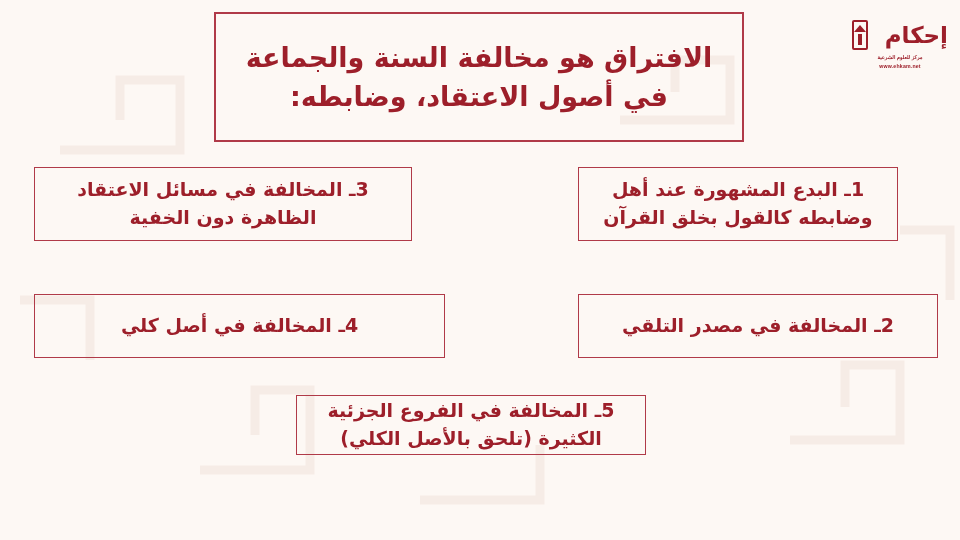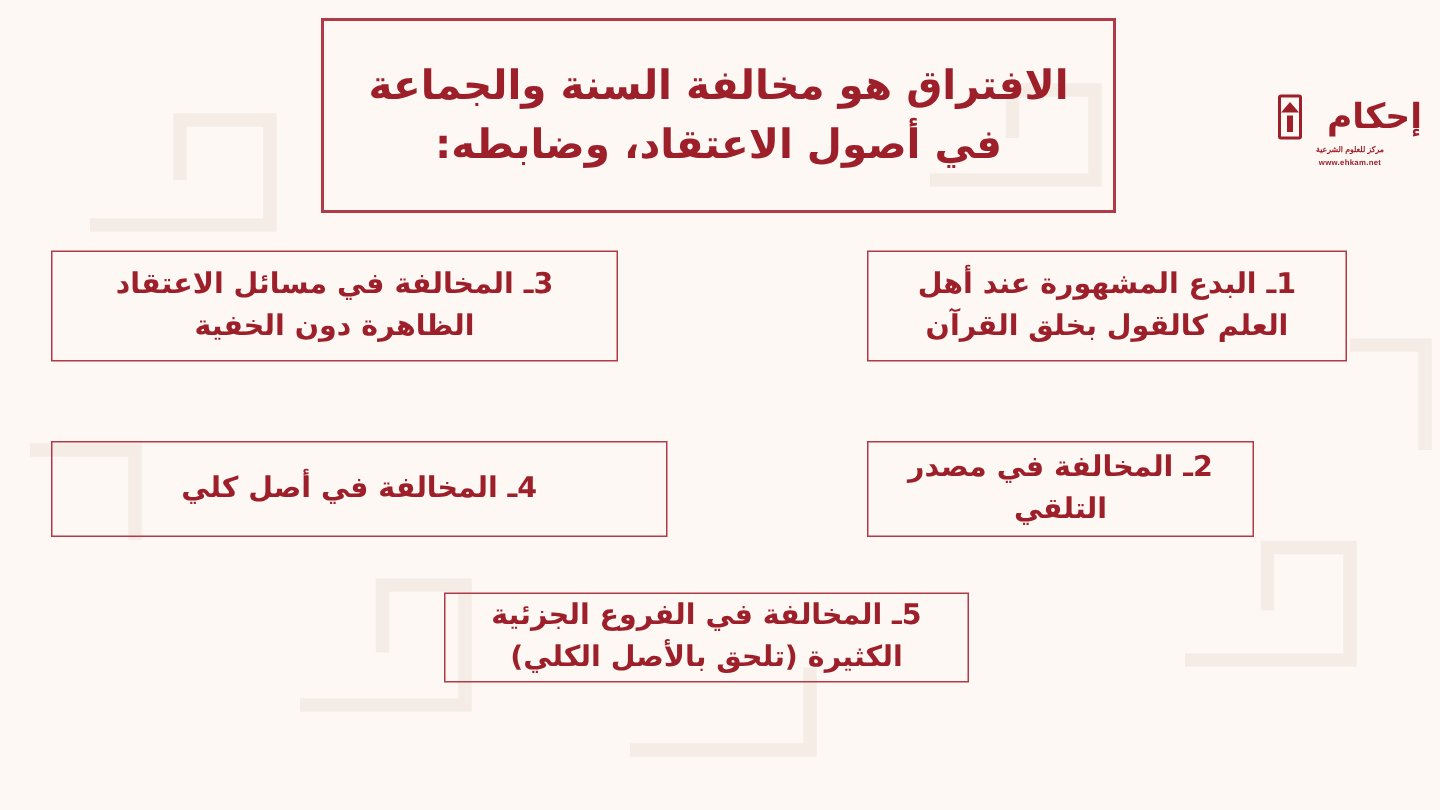--- a/index.html
+++ b/index.html
@@ -32,21 +32,20 @@
     height: 62px;
     text-align: center;
     direction: rtl;
   }
   .logo-row {
     display: flex;
     align-items: center;
     justify-content: flex-end;
     gap: 17px;
     height: 34px;
-    margin-top: 43px;
   }
   .logo-word {
     font-family: "DejaVu Sans", sans-serif;
     font-size: 23px;
     font-weight: bold;
     color: #9d1f2a;
     letter-spacing: -1px;
     line-height: 1;
   }
   .logo-mark {
@@ -129,21 +128,21 @@
   .box-text {
     font-family: "DejaVu Sans", sans-serif;
     font-weight: bold;
     color: #9d1f2a;
     font-size: 19px;
     line-height: 1.45;
     direction: rtl;
   }
 
   #box1 { top: 167px; left: 578px; width: 320px; height: 74px; }
-  #box2 { top: 294px; left: 578px; width: 258px; height: 64px; }
+  #box2 { top: 294px; left: 578px; width: 360px; height: 64px; text-align: right; }
   #box3 { top: 167px; left: 34px;  width: 378px; height: 74px; }
   #box4 { top: 294px; left: 34px;  width: 411px; height: 64px; }
   #box5 { top: 395px; left: 296px; width: 350px; height: 60px; }
 </style>
 </head>
 <body>
 
 <svg class="bg-pattern" viewBox="0 0 960 540" preserveAspectRatio="none">
   <g fill="none" stroke="#f0e2da" stroke-width="9">
     <path d="M60 150 h120 v-70 h-60 v40"></path>
@@ -163,21 +162,21 @@
   </div>
   <div class="logo-sub">مركز للعلوم الشرعية</div>
   <div class="logo-sub">www.ehkam.net</div>
 </div>
 
 <div class="title-box">
   <div class="title-text">الافتراق هو مخالفة السنة والجماعة في أصول الاعتقاد،  وضابطه:</div>
 </div>
 
 <div class="box" id="box1">
-  <div class="box-text">1ـ البدع المشهورة عند أهل العلم كالقول بخلق القرآن</div>
+  <div class="box-text">1ـ البدع المشهورة عند أهل وضابطه كالقول بخلق القرآن</div>
 </div>
 <div class="box" id="box2">
   <div class="box-text">2ـ المخالفة في مصدر التلقي</div>
 </div>
 <div class="box" id="box3">
   <div class="box-text">3ـ المخالفة في مسائل الاعتقاد الظاهرة دون الخفية</div>
 </div>
 <div class="box" id="box4">
   <div class="box-text">4ـ المخالفة في أصل كلي</div>
 </div>

